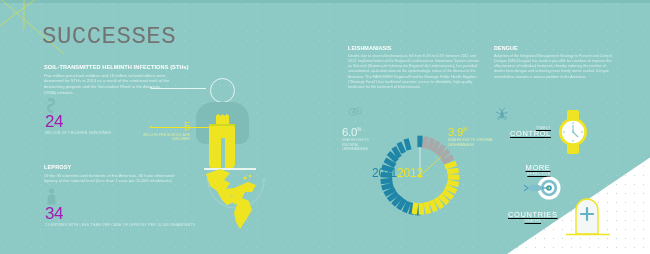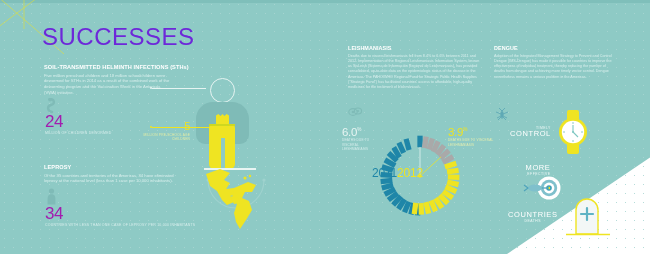--- a/index.html
+++ b/index.html
@@ -6,21 +6,21 @@
   body{font-family:"Liberation Sans",sans-serif;}
   #page{position:relative;width:650px;height:254px;overflow:hidden;background:#ffffff;}
   #teal{position:absolute;inset:0;background:#8ecac5;
     -webkit-clip-path:polygon(0 0,100% 0,100% 62%,78% 100%,0 100%);
     clip-path:polygon(0 0,100% 0,100% 62%,78% 100%,0 100%);}
   #dots{position:absolute;inset:0;
     background-image:radial-gradient(#a9d6d2 0.7px, transparent 0.8px);
     background-size:9px 9px;opacity:.85;pointer-events:none;}
   #topbar{position:absolute;left:0;top:0;width:100%;height:3px;background:#7fbfba;}
   .corner-lines{position:absolute;left:-6px;top:-6px;width:110px;height:70px;pointer-events:none;}
-  #title{position:absolute;left:42px;top:23px;color:#6d28d9;font-size:24px;letter-spacing:.5px;font-weight:400;}
+  #title{position:absolute;left:42px;top:23px;color:#737373;font-size:24px;letter-spacing:.5px;font-weight:400;font-family:Liberation Mono, monospace;}
 
   .sec-h{color:#ffffff;font-weight:bold;letter-spacing:.1px;}
   .body-t{color:#d8efed;line-height:1.42;}
 
   
   #sth{position:absolute;left:44px;top:64px;width:150px;}
   #sth .sec-h{font-size:5.6px;}
   #sth .body-t{font-size:4.2px;margin-top:2.5px;width:128px;}
 
   .bigstat{position:absolute;}
@@ -82,21 +82,21 @@
   #yrs{position:absolute;left:372px;top:166px;width:96px;text-align:left;font-size:12px;letter-spacing:-.2px;}
   #yrs .y1{color:#1f86a8;}
   #yrs .y2{color:#efe422;}
 
   
   #deng{position:absolute;left:494px;top:45px;width:122px;}
   #deng .sec-h{font-size:5.4px;}
   #deng .body-t{font-size:3.7px;margin-top:2.5px;}
   #ic-mosq{position:absolute;left:494px;top:106px;}
 
-  .rrow{position:absolute;display:flex;align-items:center;}
+  .rrow{position:absolute;display:flex;align-items:center;text-decoration:underline;}
   .rrow .txt{text-align:right;color:#ffffff;margin-right:6px;}
   .rrow .t1{font-size:7.5px;letter-spacing:.6px;line-height:8px;}
   .rrow .t2{font-size:3.4px;letter-spacing:.5px;color:#eaf7f5;}
   #row-control{left:510px;top:110px;}
   #row-more{left:520px;top:164px;flex-direction:column;}
   #row-reduce{left:508px;top:196px;}
   .rrow .t2.ctr{text-align:center;}
 </style>
 </head>
 <body>

